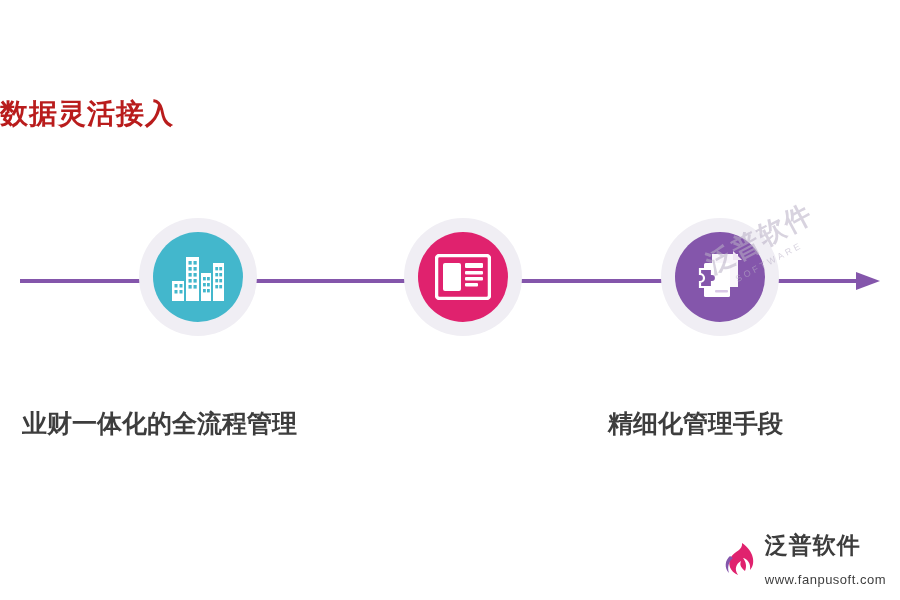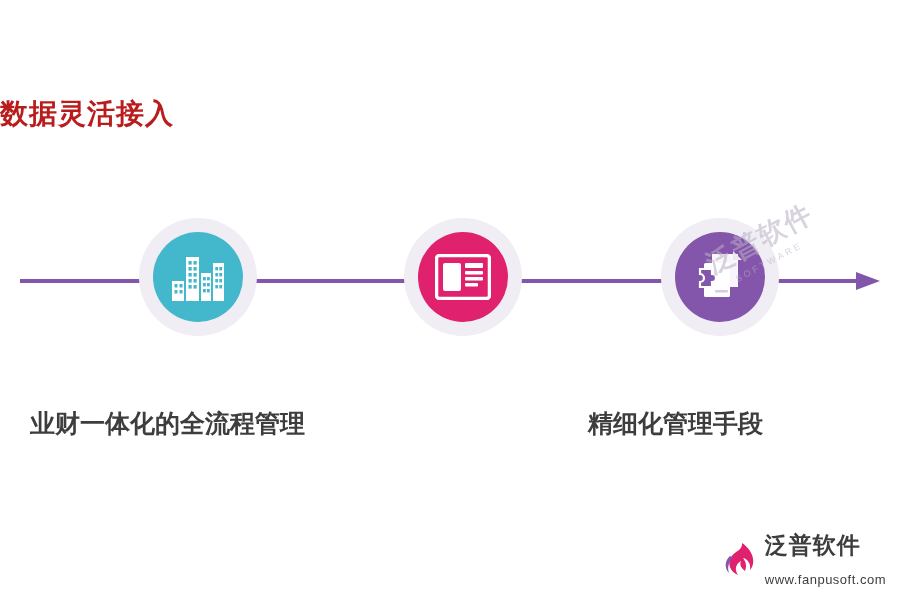--- a/index.html
+++ b/index.html
@@ -69,22 +69,22 @@
 
   
   .caption {
     position: absolute;
     font-size: 25px;
     font-weight: bold;
     color: #3d3d3d;
     white-space: nowrap;
     line-height: 1.2;
   }
-  #caption1 { left: 30px; top: 408px; }
-  #caption2 { left: 588px; top: 408px; text-align: right; }
+  #caption1 { left: 22px; top: 408px; }
+  #caption2 { left: 608px; top: 408px; text-align: right; }
 
   
   .watermark-diag {
     position: absolute;
     left: 700px;
     top: 250px;
     transform: rotate(-28deg);
     transform-origin: left top;
     color: #b9b0c6;
     opacity: 0.55;

